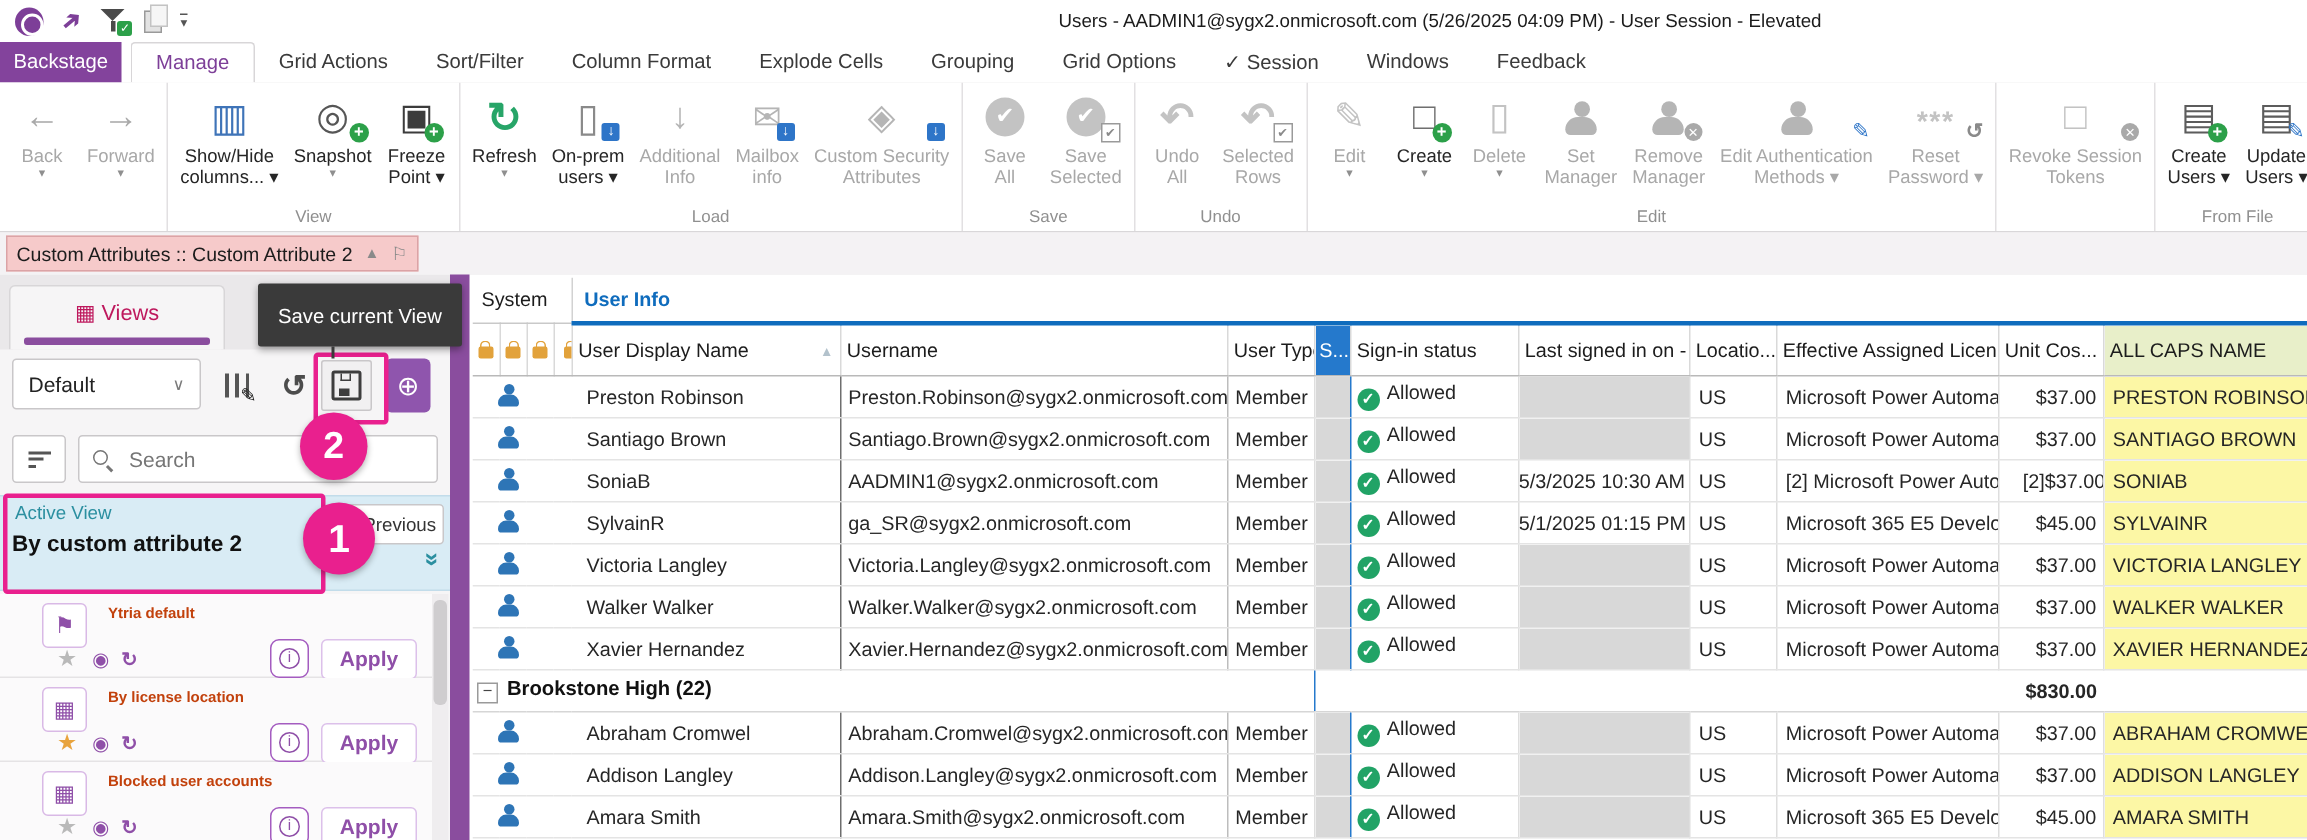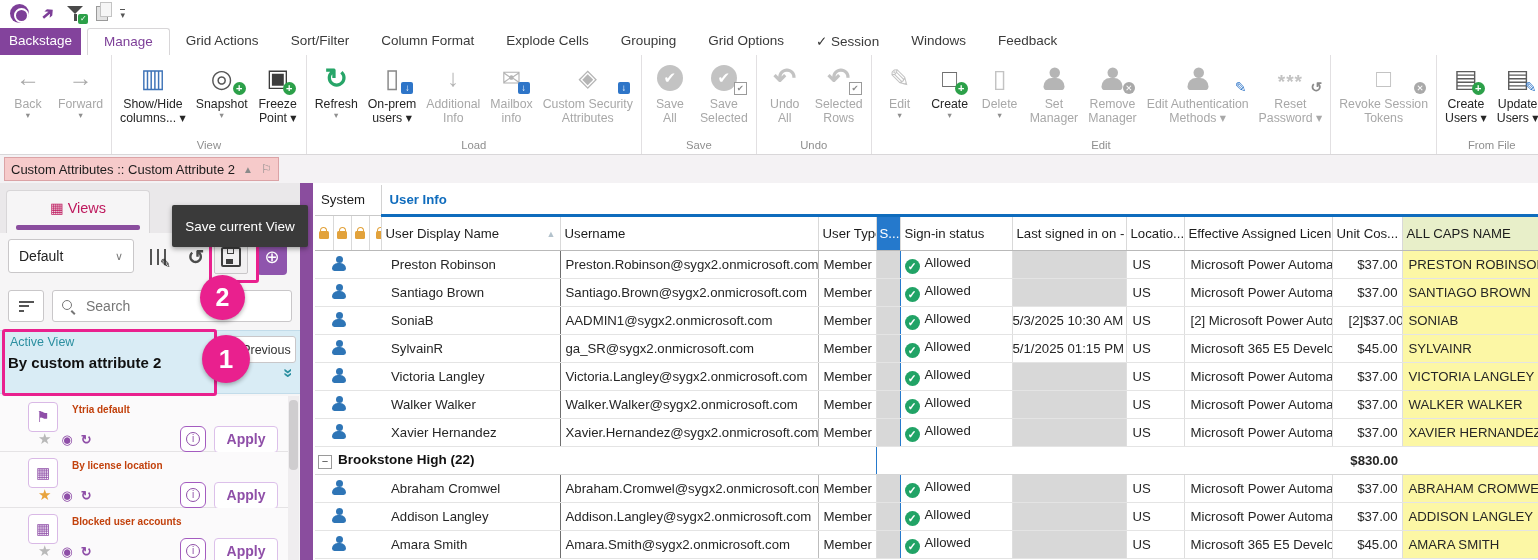--- a/index.html
+++ b/index.html
@@ -69,21 +69,21 @@
   .crumbico{margin-left:8px;color:#8a8a8a;font-size:10px;}
   
   #main{position:absolute;left:0;top:183px;width:1538px;height:377px;background:#fff;}
   #sidebar{position:absolute;left:0;top:0;width:300px;height:377px;background:#f6f5f6;overflow:hidden;}
   #splitter{position:absolute;left:300px;top:0;width:13px;height:377px;background:#8a4d9e;}
   
   #vtabstrip{position:absolute;left:0;top:0;width:300px;height:50px;background:#eae8ea;}
   #vtab{position:absolute;left:6px;top:7px;width:144px;height:43px;background:#f6f5f6;border:1px solid #d8d6d8;border-bottom:none;border-radius:4px 4px 0 0;text-align:center;font-size:14.5px;font-weight:normal;color:#be185d;padding-top:9px;box-sizing:border-box;}
   #vtabline{position:absolute;left:16px;top:42px;width:124px;height:5px;background:#8a4d9e;border-radius:2px;}
   
-  #tooltip{position:absolute;left:172px;top:6px;width:136px;height:42px;background:#3a3a3a;color:#fff;font-size:13.5px;display:flex;align-items:center;justify-content:center;border-radius:2px;z-index:40;box-shadow:0 2px 5px rgba(0,0,0,.35);margin-top:16px;}
+  #tooltip{position:absolute;left:172px;top:6px;width:136px;height:42px;background:#3a3a3a;color:#fff;font-size:13.5px;display:flex;align-items:center;justify-content:center;border-radius:2px;z-index:40;box-shadow:0 2px 5px rgba(0,0,0,.35);}
   #tooltipstem{position:absolute;left:221px;top:48px;width:2px;height:8px;background:#3a3a3a;z-index:40;}
   
   #selDefault{position:absolute;left:8px;top:56px;width:126px;height:34px;background:#fff;border:1px solid #c9c7c9;border-radius:3px;box-sizing:border-box;display:flex;align-items:center;padding:0 10px;font-size:14px;color:#222;}
   #selDefault .dd{margin-left:auto;color:#7a7a7a;font-size:11px;}
   .sbtn{position:absolute;width:34px;height:34px;display:flex;align-items:center;justify-content:center;}
   .colpen{position:relative;width:16px;height:16px;background:repeating-linear-gradient(90deg,#555 0 2.5px,transparent 2.5px 7px);}
   .colpen::after{content:"✎";position:absolute;right:-5px;bottom:-6px;font-size:13px;color:#222;}
   .undog{font-size:20px;color:#4c4c4c;font-weight:bold;}
   #savebtn{background:#f1f0f1;border:1px solid #c9c7c9;border-radius:2px;box-sizing:border-box;}
   .flop{position:relative;width:16px;height:16px;border:2px solid #3e3e3e;border-radius:2px;}
@@ -176,20 +176,21 @@
       </span>
     <span class="qicon shic">➔</span>
     <span class="qicon">
         <span class="funl"></span>
       </span>
     <span class="qicon">
         <span class="cpy"></span>
       </span>
     <span class="qicon qcaret">▾</span>
   </div>
+  <div id="wtitle">Users - AADMIN1@sygx2.onmicrosoft.com (5/26/2025 04:09 PM) - User Session - Elevated</div>
 </div>
 
 <div id="tabbar">
     <div class="tab tab-backstage">Backstage</div>
     <div class="tab tab-active">Manage</div>
     <div class="tab">Grid Actions</div>
     <div class="tab">Sort/Filter</div>
     <div class="tab">Column Format</div>
     <div class="tab">Explode Cells</div>
     <div class="tab">Grouping</div>

